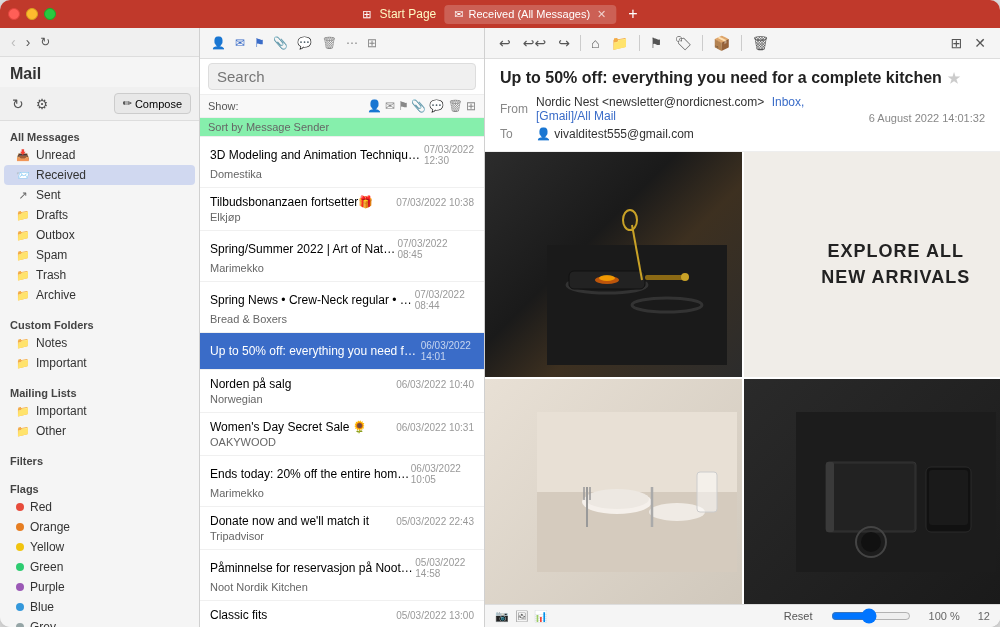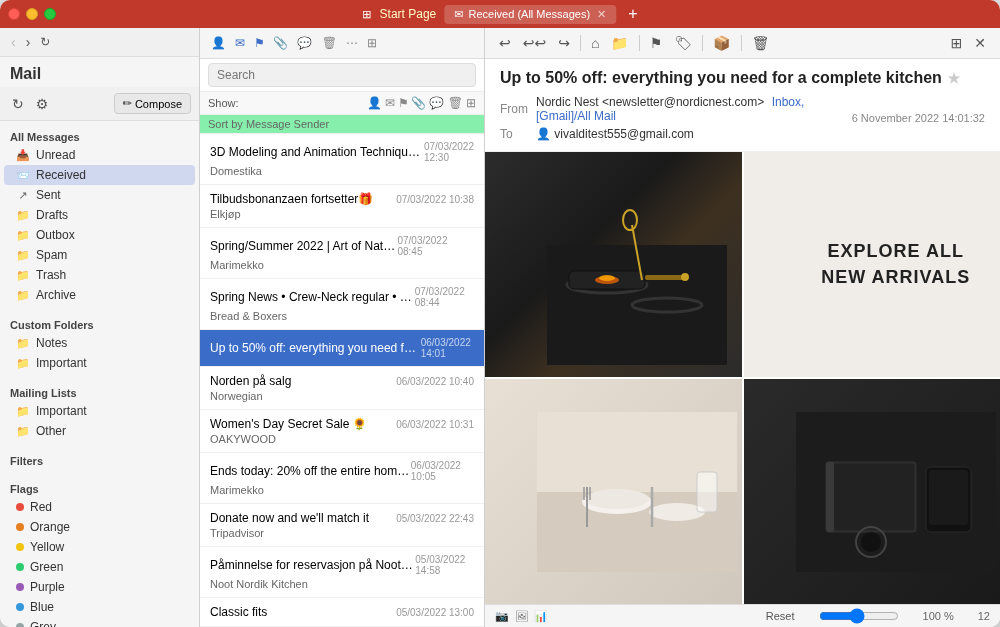--- a/index.html
+++ b/index.html
@@ -32,21 +32,21 @@
     .sidebar-item.active { background: #d0d8f0; }
     .sidebar-item .item-icon { font-size: 11px; color: #666; width: 14px; text-align: center; }
     .sidebar-item .item-label { flex: 1; }
     .flag-dot { width: 8px; height: 8px; border-radius: 50%; flex-shrink: 0; }
 
     
     .message-list-panel { width: 285px; background: #fff; border-right: 1px solid #d0d0d0; display: flex; flex-direction: column; flex-shrink: 0; }
     .message-list-toolbar { display: flex; align-items: center; padding: 6px 8px; gap: 3px; background: #f5f5f5; border-bottom: 1px solid #ddd; }
     .ml-toolbar-btn { background: none; border: none; cursor: pointer; color: #555; font-size: 12px; padding: 2px 3px; }
     .search-bar { padding: 4px 8px; border-bottom: 1px solid #eee; }
-    .search-input { width: 100%; background: #f0f0f0; border: 1px solid #ddd; border-radius: 4px; padding: 4px 8px; font-size: 12px; outline: none; }
+    .search-input { width: 100%; background: #f0f0f0; border: 1px solid #ddd; border-radius: 4px; padding: 4px 8px; font-size: 15px; outline: none; }
     .show-bar { display: flex; align-items: center; padding: 4px 8px; background: #f8f8f8; border-bottom: 1px solid #eee; font-size: 11px; color: #555; gap: 6px; }
     .show-icons { display: flex; gap: 3px; margin-left: auto; }
     .show-icon-btn { color: #888; font-size: 12px; cursor: pointer; }
     .sort-bar { padding: 3px 8px; background: #86efac; border-bottom: 1px solid #eee; font-size: 11px; color: #666; cursor: pointer; }
     .message-list { flex: 1; overflow-y: auto; }
     .msg-item { padding: 7px 10px; border-bottom: 1px solid #f0f0f0; cursor: pointer; }
     .msg-item.selected { background: #3a6cc8; color: white; }
     .msg-subject { font-size: 12px; font-weight: 500; white-space: nowrap; overflow: hidden; text-overflow: ellipsis; }
     .msg-item.selected .msg-subject { color: white; }
     .msg-sender { font-size: 11px; color: #666; margin-top: 2px; }
@@ -70,21 +70,21 @@
     .email-meta-date { color: #888; font-size: 11px; grid-column: 3; grid-row: 1 / span 2; align-self: center; }
     .email-body { flex: 1; overflow-y: auto; padding: 0; }
     .email-images { display: grid; grid-template-columns: 1fr 1fr; grid-template-rows: 1fr 1fr; gap: 2px; height: 100%; }
     .email-img-cell { background: #ccc; overflow: hidden; position: relative; display: flex; align-items: center; justify-content: center; padding-left: 48px; }
     .img-kitchen { background: linear-gradient(135deg, #2c2c2c 0%, #1a1a1a 40%, #3d3020 60%, #2c2c2c 100%); }
     .img-text { background: #f0ede8; display: flex; align-items: center; justify-content: center; }
     .img-explore-text { font-size: 18px; font-weight: 700; color: #222; text-align: center; line-height: 1.4; letter-spacing: 1px; }
     .img-bottom-left { background: linear-gradient(135deg, #e8e0d5 0%, #d0c8bc 100%); }
     .img-bottom-right { background: linear-gradient(135deg, #2a2a2a 0%, #1a1a1a 100%); }
     .email-statusbar { display: flex; align-items: center; padding: 3px 10px; background: #f5f5f5; border-top: 1px solid #ddd; font-size: 11px; color: #666; gap: 6px; }
-    .statusbar-right { margin-left: auto; display: flex; align-items: center; gap: 24px; }
+    .statusbar-right { margin-left: auto; display: flex; align-items: center; gap: 18px; }
 
     
     ::-webkit-scrollbar { width: 6px; }
     ::-webkit-scrollbar-track { background: transparent; }
     ::-webkit-scrollbar-thumb { background: #ccc; border-radius: 3px; }
     .nav-btn { background: none; border: none; cursor: pointer; color: #555; font-size: 14px; padding: 2px 5px; }
     .nav-btn.disabled { color: #bbb; }
     .sidebar-mail-title { font-size: 16px; font-weight: 600; color: #333; padding: 8px 10px 4px; }
   </style>
 </head>
@@ -369,21 +369,21 @@
         <div class="email-subject">
           <span>Up to 50% off: everything you need for a complete kitchen</span>
           <span class="email-subject-star">★</span>
         </div>
         <div class="email-meta">
           <span class="email-meta-label">From</span>
           <span class="email-meta-value">
             <span>Nordic Nest &lt;newsletter@nordicnest.com&gt;</span>
             <span style="color:#3a6cc8;margin-left:4px;">Inbox, [Gmail]/All Mail</span>
           </span>
-          <span class="email-meta-date">6 November 2022 14:01:32</span>
+          <span class="email-meta-date">6 August 2022 14:01:32</span>
           <span class="email-meta-label">To</span>
           <span class="email-meta-value">
             <span style="color:#666;">👤</span>
             <span>vivalditest555@gmail.com</span>
           </span>
         </div>
       </div>
 
       <div class="email-body">
         <div class="email-images">

